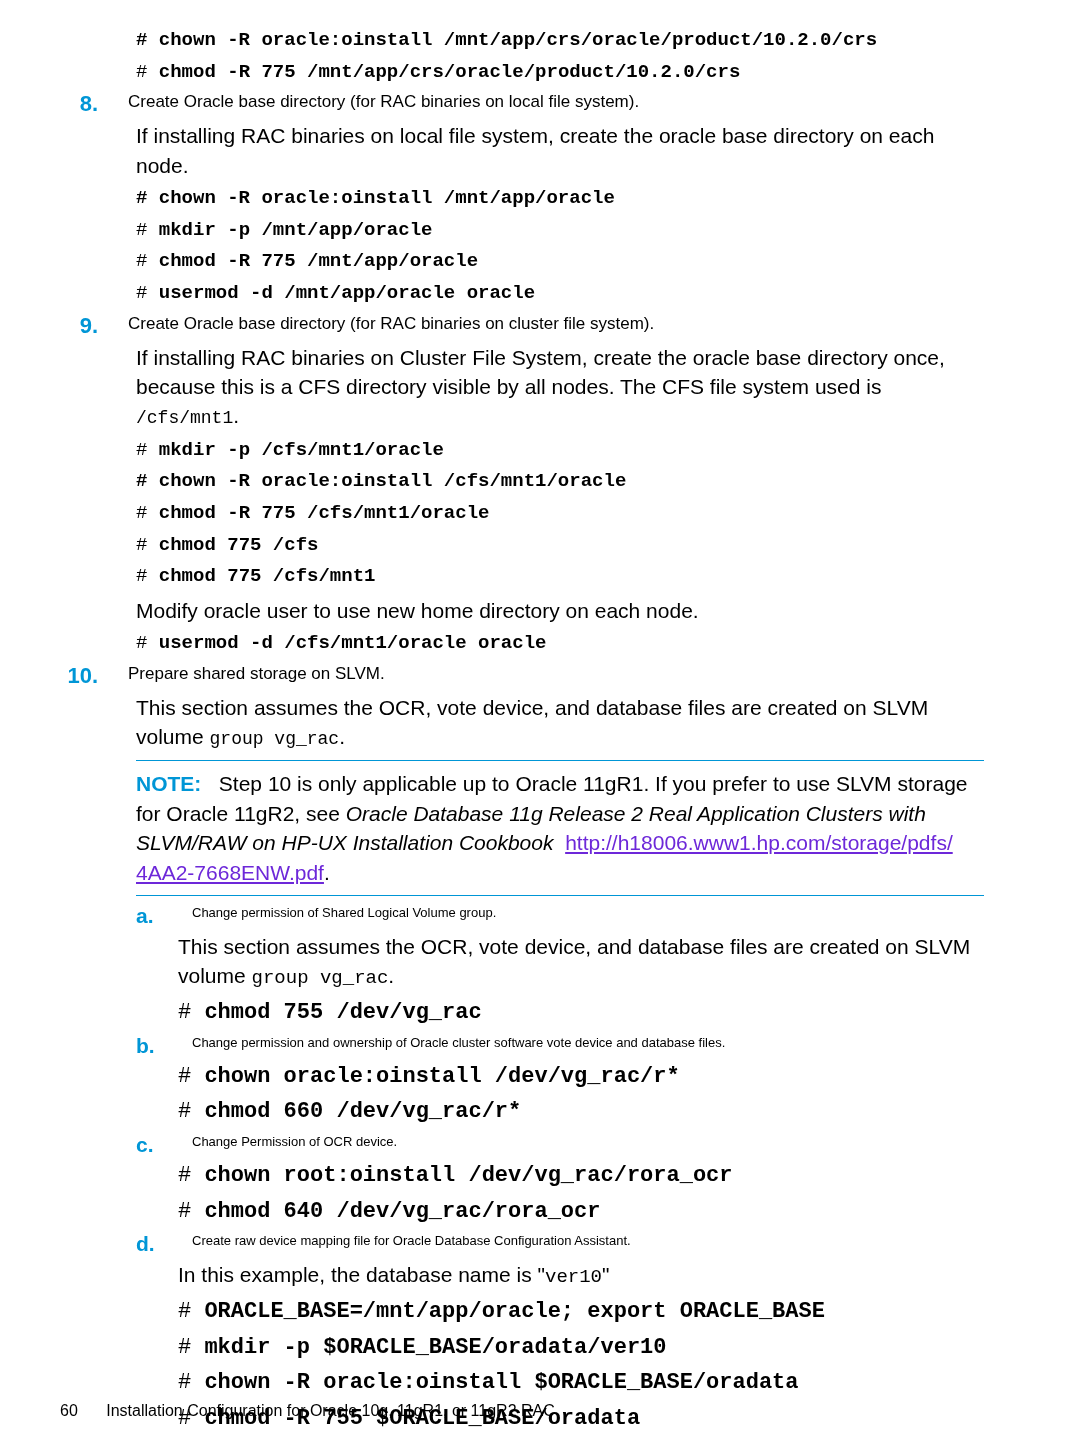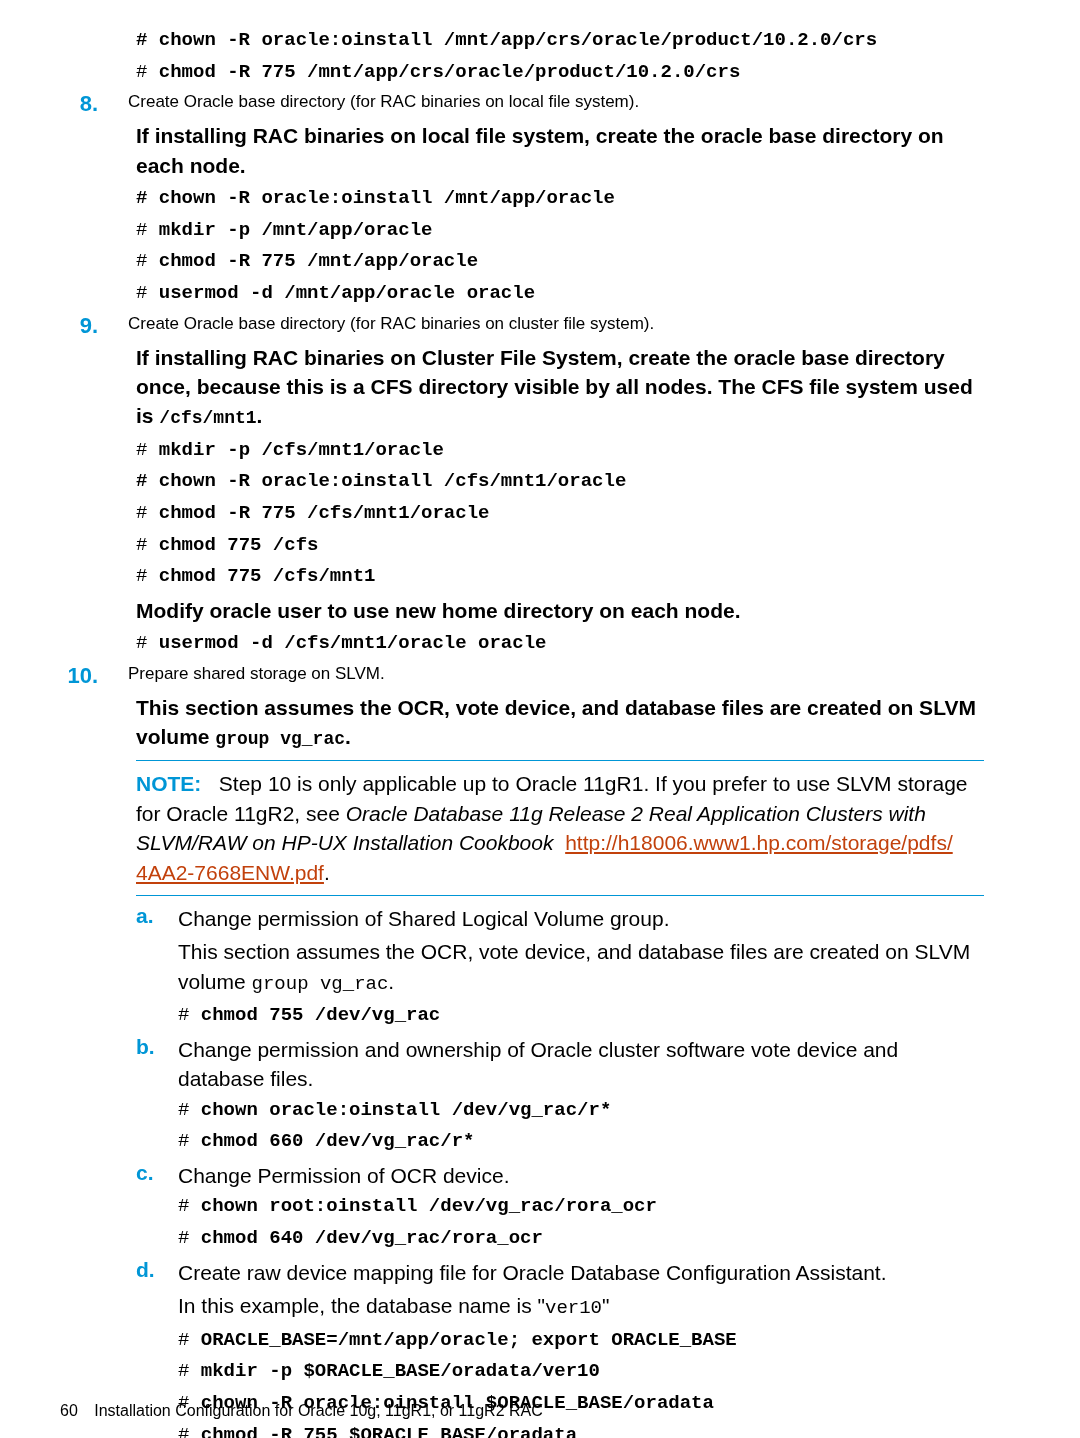--- a/index.html
+++ b/index.html
@@ -19,21 +19,21 @@
     width: 1080px;
   }
   .code-line {
     font-family: "Courier New", monospace;
     font-size: 19px;
     margin: 4px 0 6px 76px;
     line-height: 1.35;
   }
   .code-line-note {
     font-family: "Courier New", monospace;
-    font-size: 19px;
+    font-size: 22px;
     margin: 4px 0 6px 118px;
     line-height: 1.35;
   }
   .code-line .pre { font-weight: 400; }
   .code-line .cmd, .code-line-note .cmd { font-weight: bold; }
   .step-num {
     color: #0096D6;
     font-weight: bold;
     font-size: 22px;
     display: inline-block;
@@ -49,76 +49,75 @@
   .step-text {
     font-size: 17px;
     margin-left: 30px;
     line-height: 1.35;
     flex: 1;
   }
   .para {
     font-size: 21px;
     margin: 4px 0 6px 76px;
     line-height: 1.4;
-    font-weight: bold;
   }
   .para .mono { font-family: "Courier New", monospace; font-size: 18px; }
   .hr {
     border: 0;
     border-top: 1px solid #0096D6;
     margin: 8px 0 8px 76px;
   }
   .note-block {
     margin: 4px 0 6px 76px;
     font-size: 21px;
     line-height: 1.4;
   }
   .note-label {
     color: #0096D6;
     font-weight: bold;
     font-size: 21px;
   }
   .note-block .italic { font-style: italic; }
   .link {
-    color: #c2410c;
+    color: #6d28d9;
     text-decoration: underline;
   }
   .sub-row {
     display: flex;
     align-items: flex-start;
     margin: 6px 0 2px 76px;
   }
   .sub-label {
     color: #0096D6;
     font-weight: bold;
     font-size: 21px;
     display: inline-block;
     width: 24px;
     text-align: left;
   }
   .sub-text {
-    font-size: 21px;
-    margin-left: 18px;
+    font-size: 13px;
+    margin-left: 32px;
     line-height: 1.4;
     flex: 1;
   }
   .sub-para {
     font-size: 21px;
     margin: 4px 0 6px 118px;
     line-height: 1.4;
   }
   .sub-para .mono { font-family: "Courier New", monospace; font-size: 19px; }
   .footer {
     position: absolute;
     left: 60px;
     top: 1402px;
     font-size: 16px;
     color: #000;
   }
-  .footer .pagenum { margin-right: 12px; text-align: center; }
+  .footer .pagenum { margin-right: 24px; text-align: center; }
 </style>
 </head>
 <body>
 
 <div class="page">
 
   <div class="code-line"><span class="cmd"># chown -R oracle:oinstall /mnt/app/crs/oracle/product/10.2.0/crs</span></div>
   <div class="code-line"><span class="pre"># </span><span class="cmd">chmod -R 775 /mnt/app/crs/oracle/product/10.2.0/crs</span></div>
 
   <div class="step-row">

